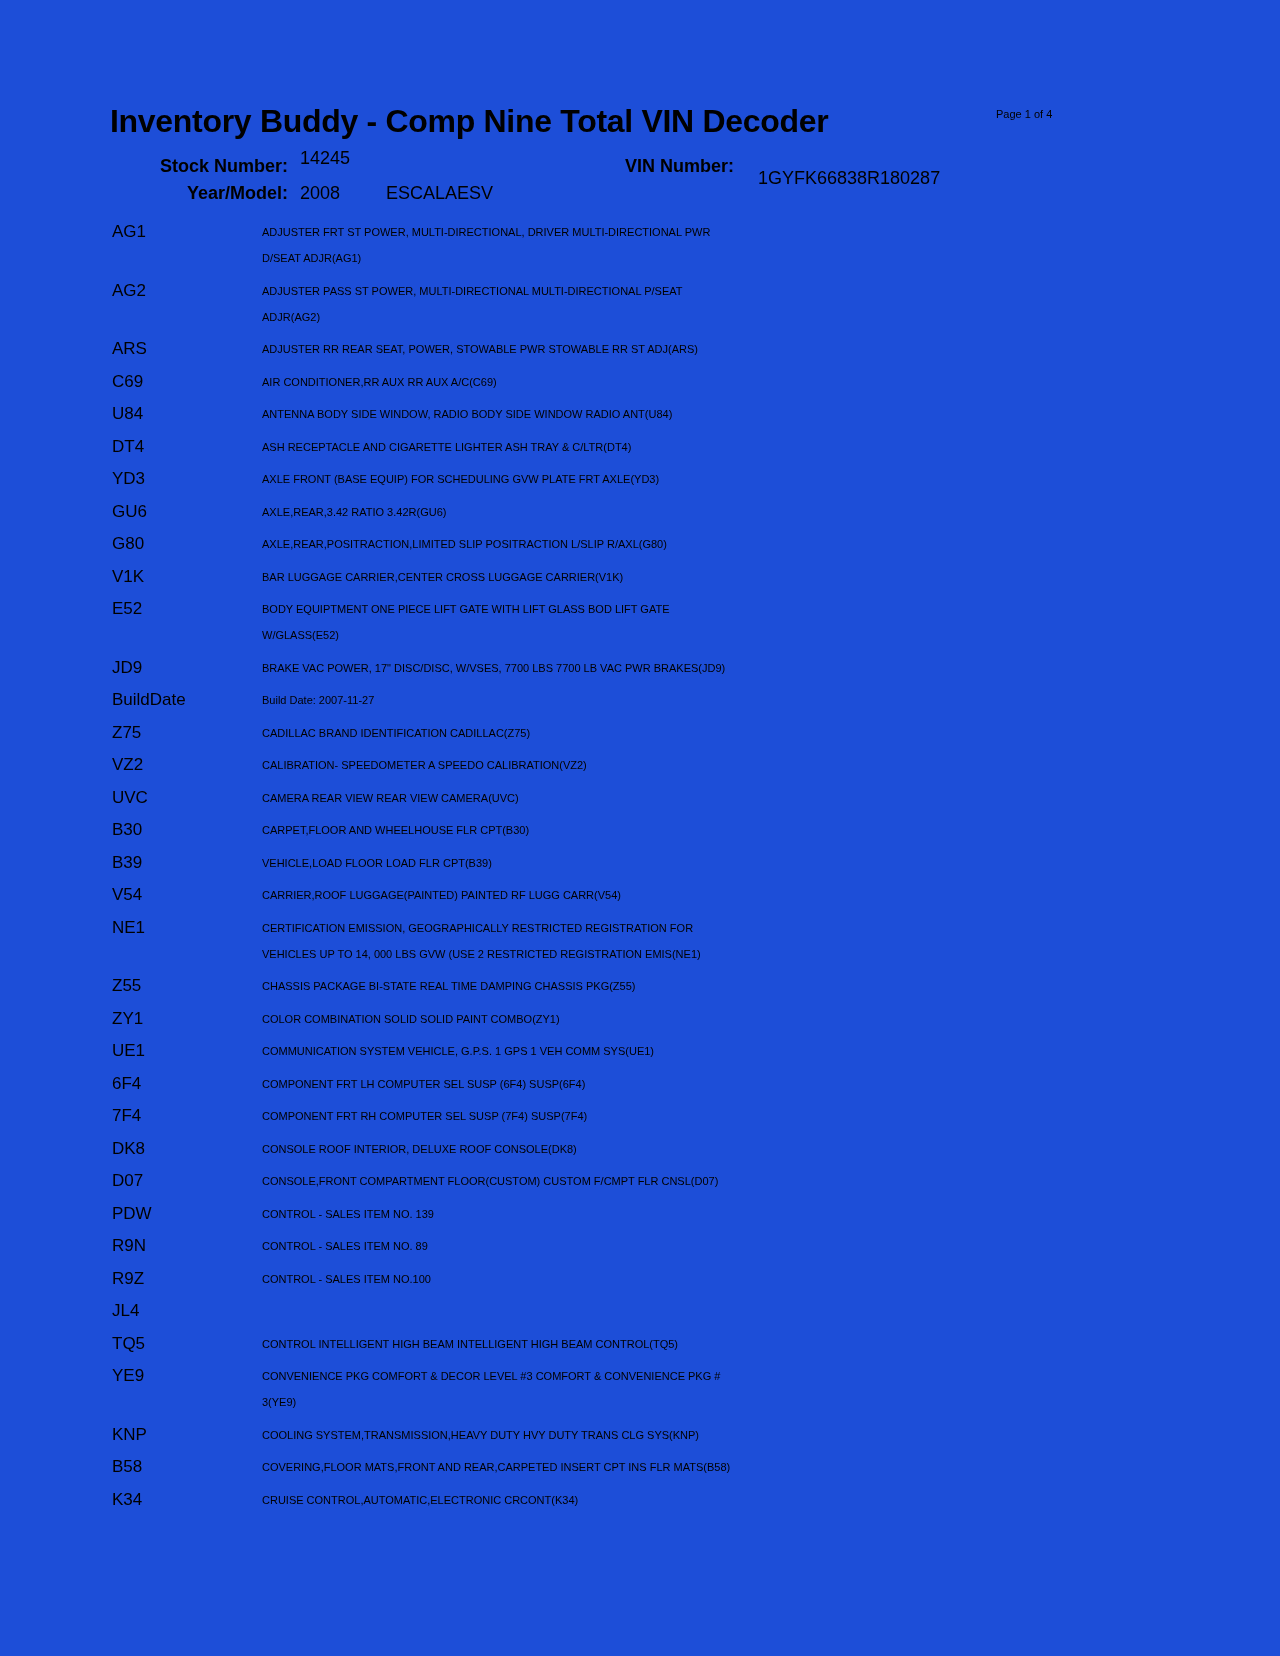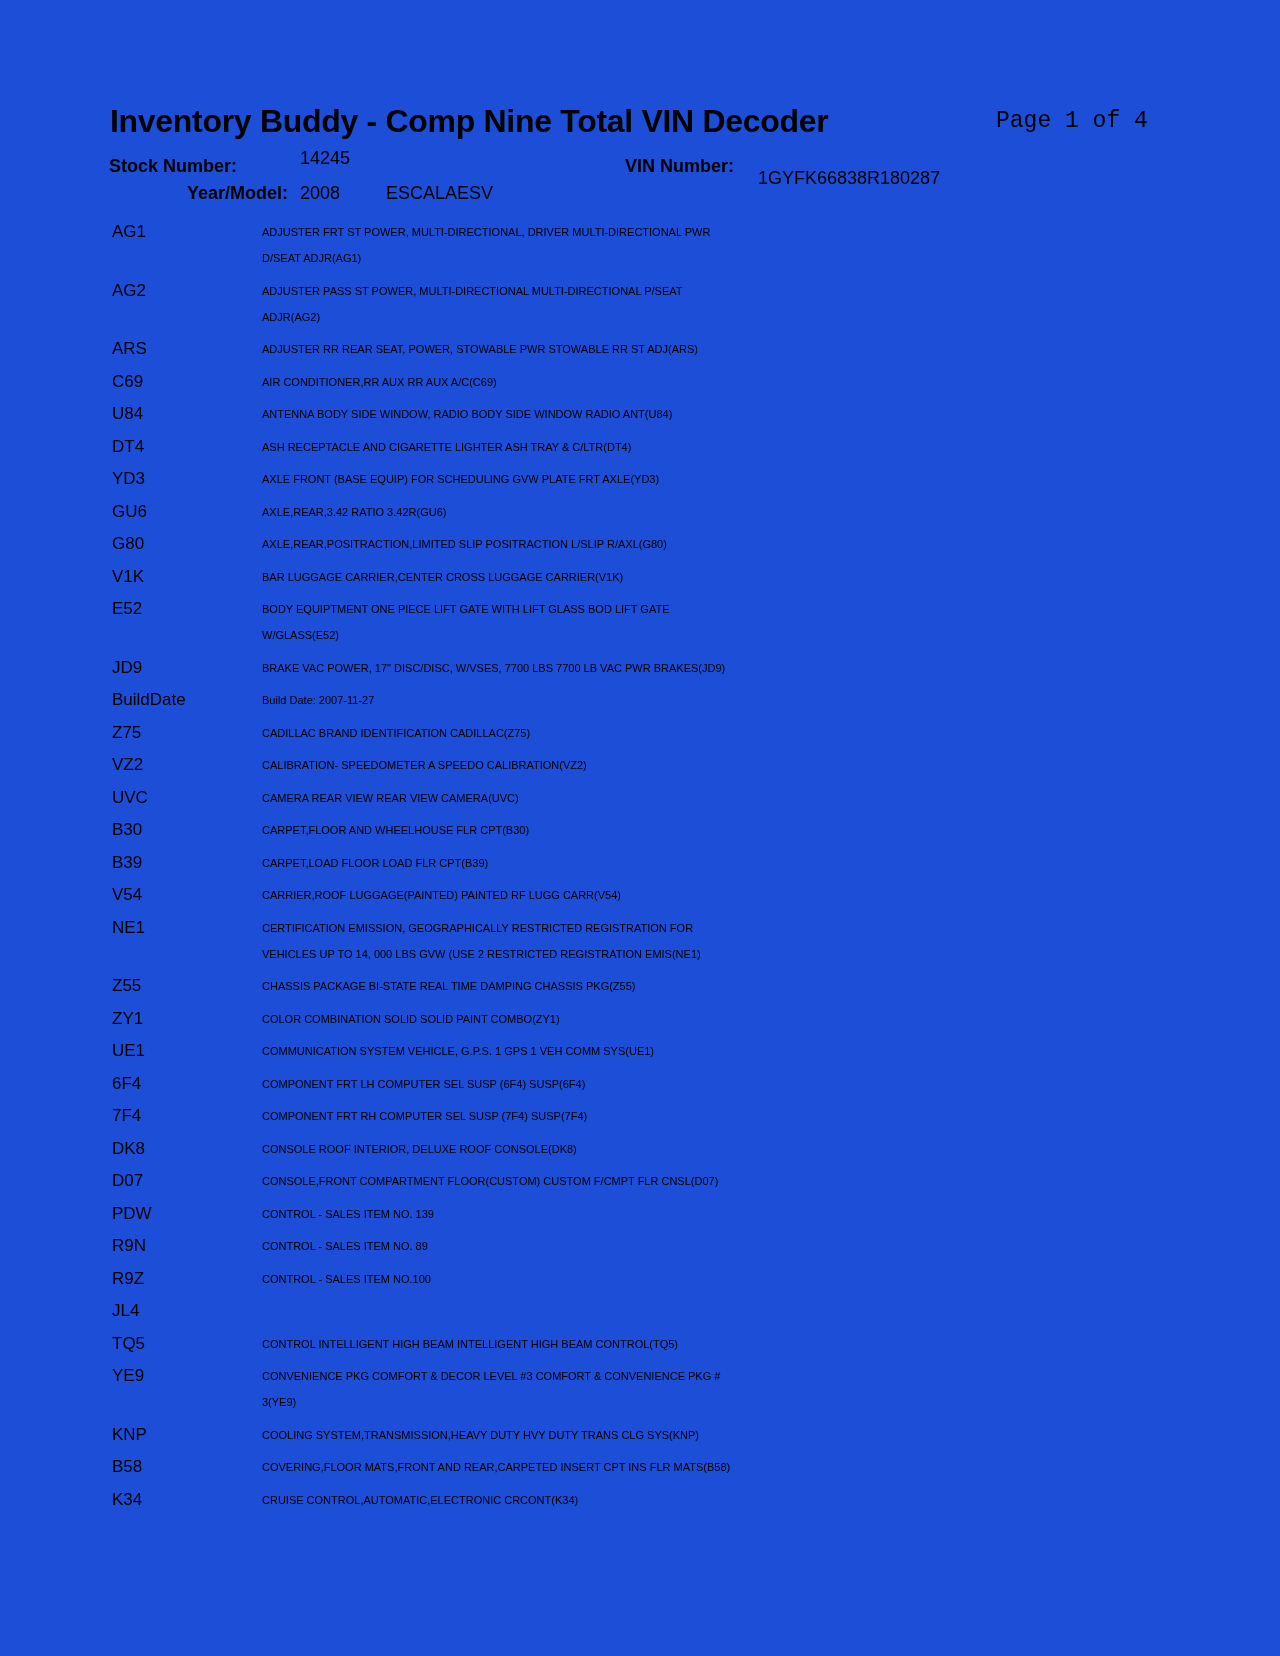--- a/index.html
+++ b/index.html
@@ -18,37 +18,36 @@
     top: 103px;
     font-size: 32px;
     font-weight: 700;
     letter-spacing: -0.3px;
     white-space: nowrap;
   }
   .page-indicator {
     position: absolute;
     left: 996px;
     top: 108px;
-    font-size: 23px;
-    font-family: Liberation Mono, monospace;
+    font-size: 11px;
   }
   .meta-label {
     position: absolute;
     width: 230px;
     text-align: right;
     font-weight: 700;
     font-size: 18px;
     white-space: nowrap;
   }
   .meta-value {
     position: absolute;
     font-size: 18px;
     white-space: nowrap;
   }
-  .stock-label { left: 58px;  top: 156px; text-align: center; }
+  .stock-label { left: 58px;  top: 156px; }
   .stock-value { left: 300px; top: 148px; }
   .vin-label   { left: 625px; top: 156px; width: auto; text-align: left; }
   .vin-value   { left: 758px; top: 168px; }
   .year-label  { left: 58px;  top: 183px; }
   .year-value  { left: 300px; top: 183px; }
   .model-value { left: 386px; top: 183px; }
   .option-list {
     position: absolute;
     left: 112px;
     top: 219px;
@@ -174,21 +173,21 @@
     <span class="desc">CAMERA REAR VIEW REAR VIEW CAMERA(UVC)</span>
   </div>
 
   <div class="row">
     <span class="code">B30</span>
     <span class="desc">CARPET,FLOOR AND WHEELHOUSE FLR CPT(B30)</span>
   </div>
 
   <div class="row">
     <span class="code">B39</span>
-    <span class="desc">CARPET,LOAD FLOOR LOAD FLR CPT(B39)</span>
+    <span class="desc">VEHICLE,LOAD FLOOR LOAD FLR CPT(B39)</span>
   </div>
 
   <div class="row">
     <span class="code">V54</span>
     <span class="desc">CARRIER,ROOF LUGGAGE(PAINTED) PAINTED RF LUGG CARR(V54)</span>
   </div>
 
   <div class="row">
     <span class="code">NE1</span>
     <span class="desc">CERTIFICATION EMISSION, GEOGRAPHICALLY RESTRICTED REGISTRATION FOR

